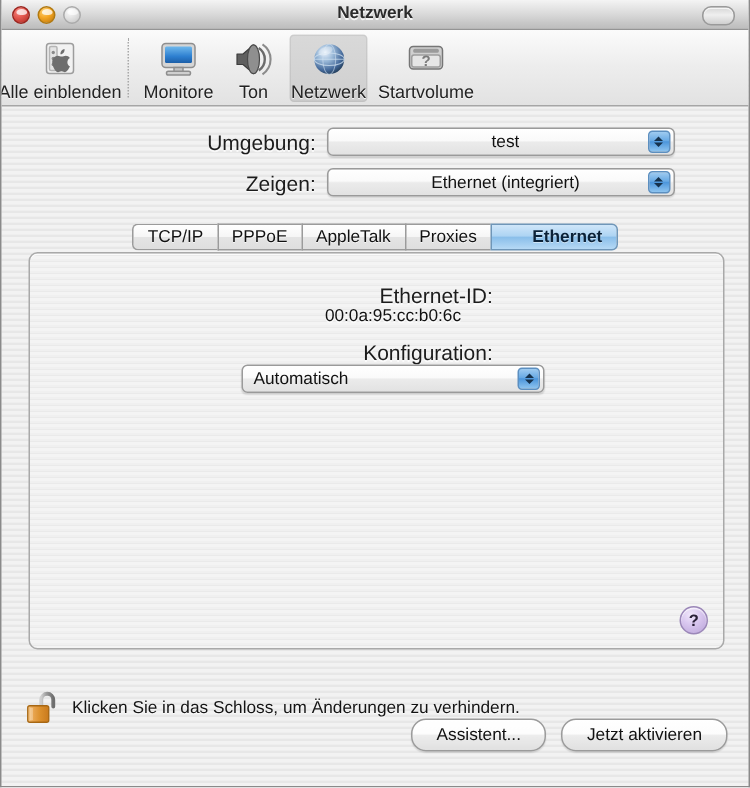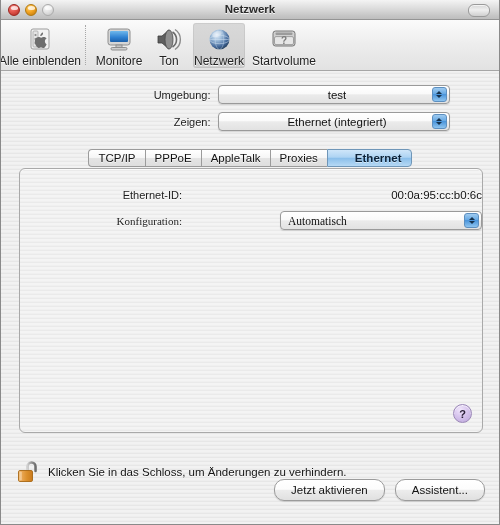--- a/index.html
+++ b/index.html
@@ -151,21 +151,21 @@
   }
   .row {
     display: flex;
     align-items: center;
     justify-content: center;
     margin-bottom: 8px;
   }
   .row-label {
     width: 160px;
     text-align: right;
-    font-size: 11px;
+    font-size: 14px;
     color: #1c1c1c;
     padding-right: 7px;
     text-shadow: 0 1px 0 rgba(255,255,255,0.7);
   }
   .popup {
     position: relative;
     height: 19px;
     border: 1px solid #9a9a9a;
     border-radius: 4px;
     background: linear-gradient(to bottom, #ffffff 0%, #fafafa 45%, #ebebeb 52%, #e2e2e2 100%);
@@ -260,21 +260,21 @@
       repeating-linear-gradient(
         to bottom,
         #f0f0f0 0px, #f0f0f0 1px,
         #eaeaea 1px, #eaeaea 2px,
         #f4f4f4 2px, #f4f4f4 4px
       );
     box-shadow: inset 0 1px 0 rgba(255,255,255,0.7);
   }
   .panel-inner { padding-top: 20px; }
   .panel .row-label { width: 140px; }
-  .panel .row { justify-content: space-between; padding-left: 22px; }
+  .panel .row { justify-content: center; padding-left: 22px; flex-direction: column; }
   .static-value {
     font-size: 11.5px;
     color: #111;
     text-shadow: 0 1px 0 rgba(255,255,255,0.7);
   }
   .popup-cfg { width: 202px; }
 
   .help-btn {
     position: absolute;
     right: 10px; bottom: 9px;
@@ -467,21 +467,21 @@
     <div class="tab">Proxies</div>
     <div class="tab active">Ethernet</div>
   </div>
 
   <div class="panel">
     <div class="panel-inner">
       <div class="row">
         <div class="row-label">Ethernet-ID:</div>
         <div class="static-value">00:0a:95:cc:b0:6c</div>
       </div>
-      <div class="row" style="margin-top:10px;font-family:Liberation Serif, serif;">
+      <div class="row" style="margin-top:10px;">
         <div class="row-label">Konfiguration:</div>
         <div class="popup popup-cfg">
           <div class="popup-text">Automatisch</div>
           <div class="popup-arrows">
             <div class="arr-up"></div>
               <div class="arr-dn"></div>
           </div>
         </div>
       </div>
     </div>
@@ -506,17 +506,17 @@
         </defs>
         <path d="M10.5 12 V7.5 a4 4 0 0 1 8 0 V12" fill="none" stroke="url(#shk)" stroke-width="2.6" stroke-linecap="round"></path>
         <rect x="1.5" y="11.5" width="14" height="11" rx="1.4" fill="url(#lockbody)" stroke="#a76713" stroke-width="0.9"></rect>
         <rect x="3" y="13" width="2" height="8" fill="#ffffff" opacity="0.25"></rect>
       </svg>
     </div>
     <div class="lock-text">Klicken Sie in das Schloss, um Änderungen zu verhindern.</div>
   </div>
 
   <div class="btn-row">
+    <div class="capsule-btn">Assistent...</div>
     <div class="capsule-btn">Jetzt aktivieren</div>
-    <div class="capsule-btn">Assistent...</div>
   </div>
 
 </div>
 
 </body></html>

